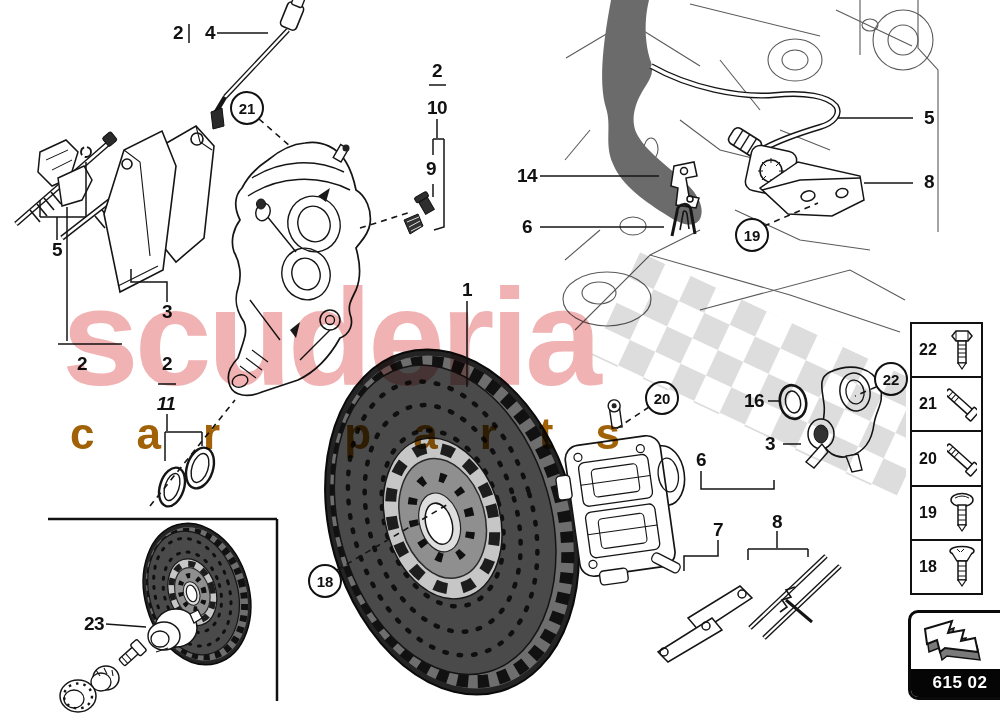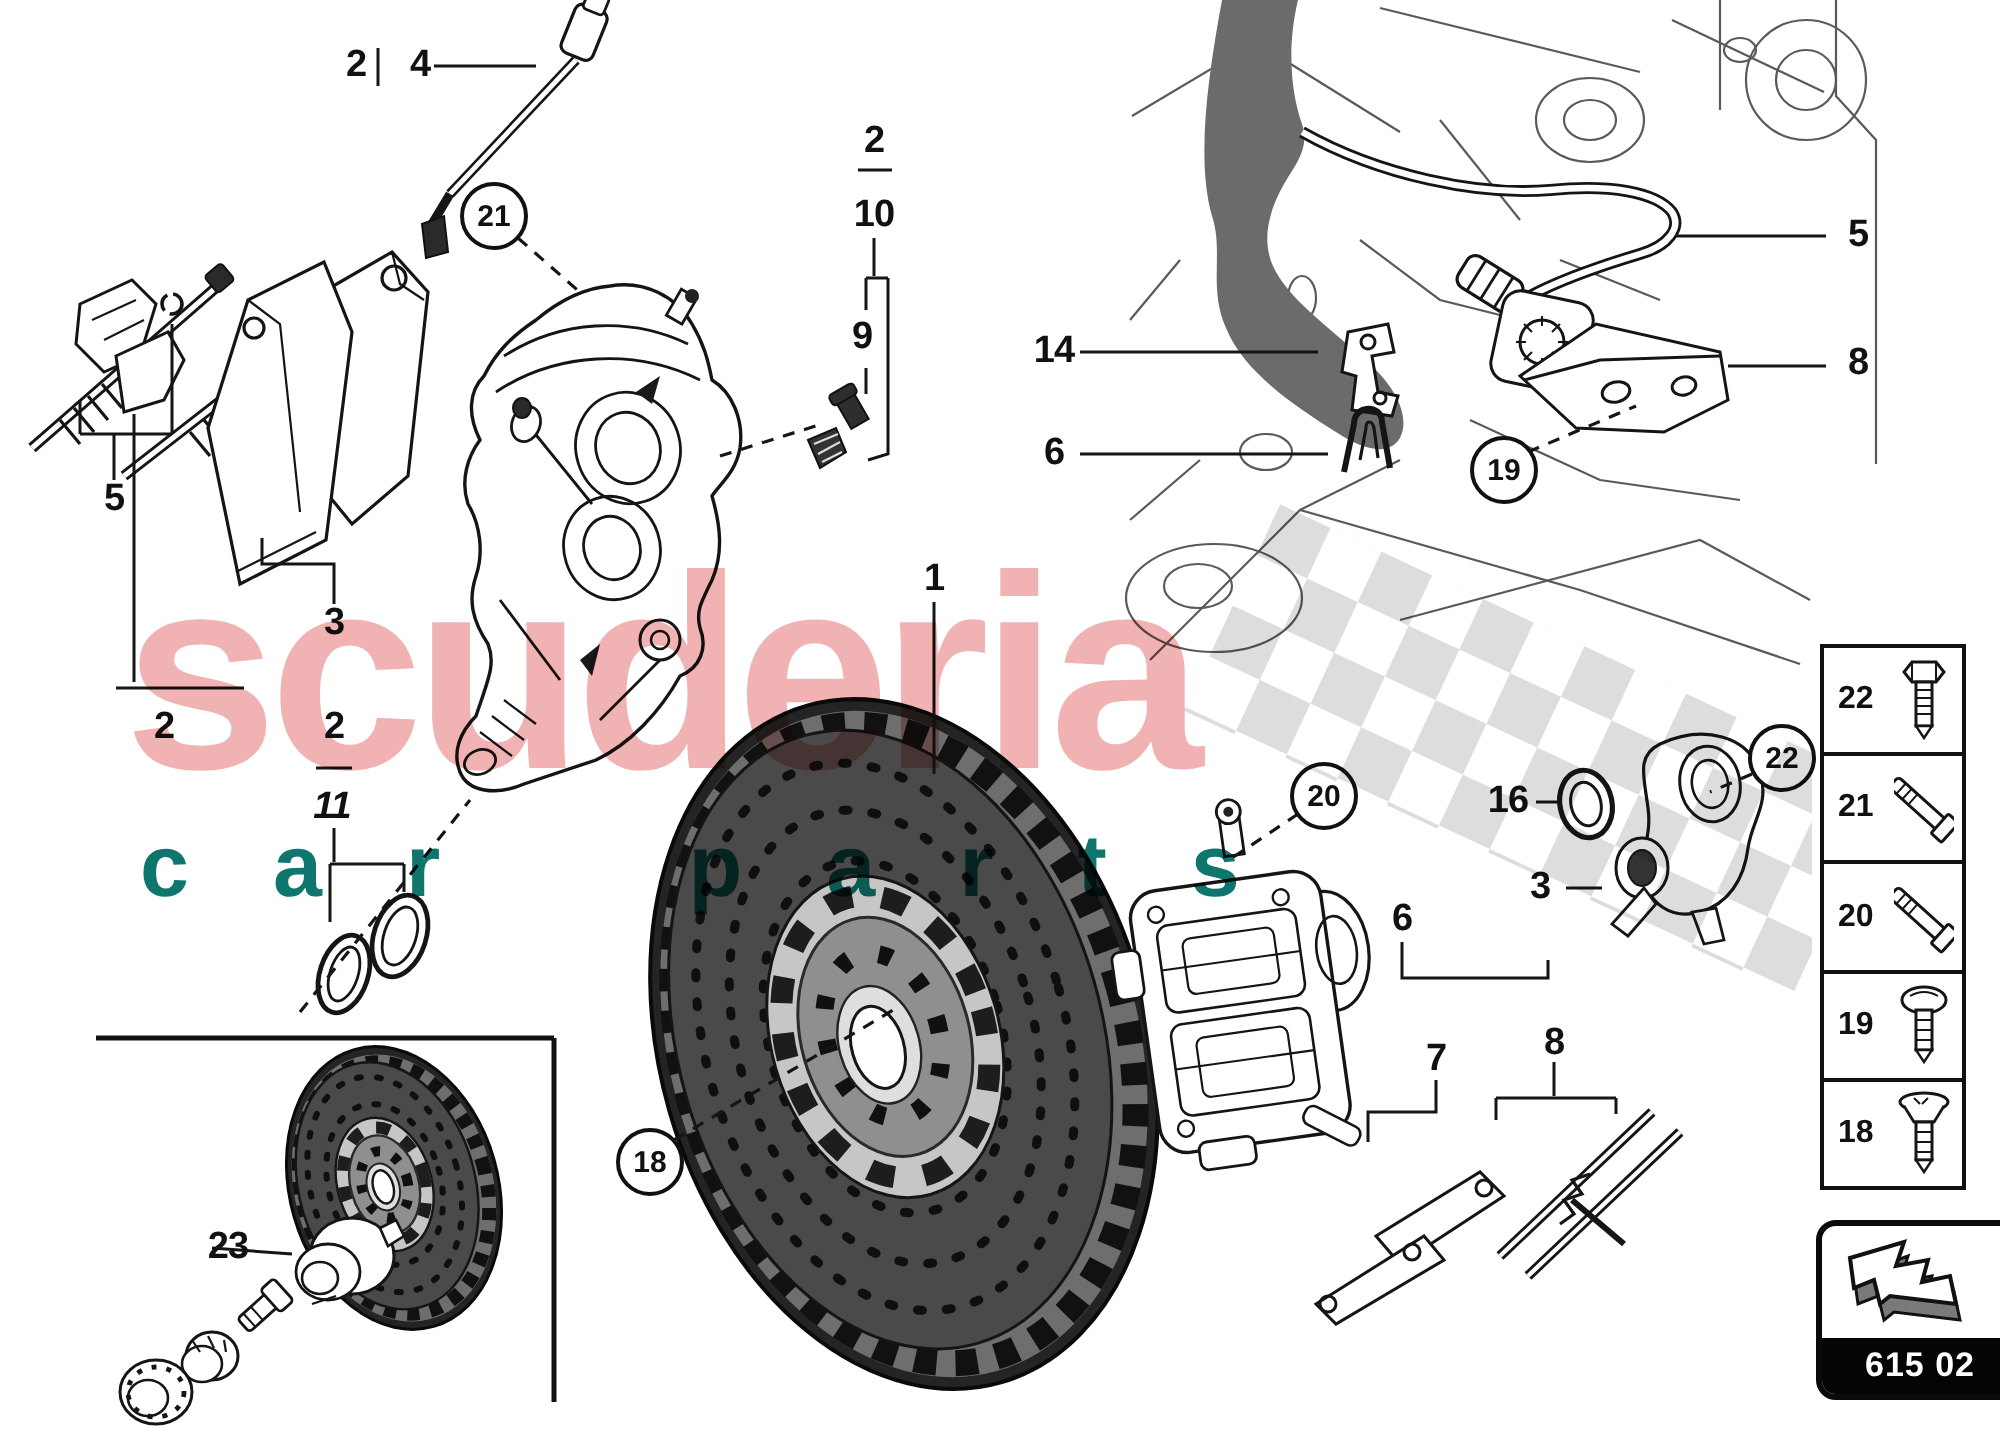--- a/index.html
+++ b/index.html
@@ -382,21 +382,21 @@
       <div class="co-plain" style="left: 929px; top: 182px;">8</div>
       <div class="co-circled" style="left: 752px; top: 235px;">19</div>
       <div class="co-circled" style="left: 325px; top: 581px;">18</div>
       <div class="co-circled" style="left: 662px; top: 398px;">20</div>
       <div class="co-circled" style="left: 891px; top: 379px;">22</div>
       <div class="co-plain" style="left: 701px; top: 460px;">6</div>
       <div class="co-plain" style="left: 718px; top: 530px;">7</div>
       <div class="co-plain" style="left: 777px; top: 522px;">8</div>
       <div class="co-plain" style="left: 754px; top: 401px;">16</div>
       <div class="co-plain" style="left: 770px; top: 444px;">3</div>
-      <div class="co-plain" style="left: 94px; top: 624px; margin-left: 20px;">23</div>
+      <div class="co-plain" style="left: 94px; top: 624px;">23</div>
     </div>
 
   <div class="legend">
     <div id="legend-rows" style="display:flex;flex-direction:column;flex:1;">
         <div class="lrow">
           <span class="lnum">22</span>
           <span class="licon">
             <svg width="26" height="44" viewBox="0 0 26 44">
               <polygon points="7,3 19,3 23,8 19,13 7,13 3,8" fill="#fff" stroke="#151515" stroke-width="1.5"></polygon>
               <line x1="7" y1="3" x2="7" y2="13" stroke="#151515"></line>
@@ -475,16 +475,16 @@
         <defs>
           <pattern id="chk" width="56" height="56" patternUnits="userSpaceOnUse">
             <rect x="0" y="0" width="28" height="28" fill="#dadada"></rect>
             <rect x="28" y="28" width="28" height="28" fill="#dadada"></rect>
           </pattern>
         </defs>
         <rect x="0" y="0" width="336" height="114" fill="url(#chk)"></rect>
       </svg>
     </div>
     <div class="wm-brand" style="color: rgb(240, 178, 178);">scuderia</div>
-    <div class="wm-tagline" style="color: #0f766e;">car parts</div>
+    <div class="wm-tagline" style="color: #a16207;">car parts</div>
   </div>
 
 </div>
 
 </body></html>

